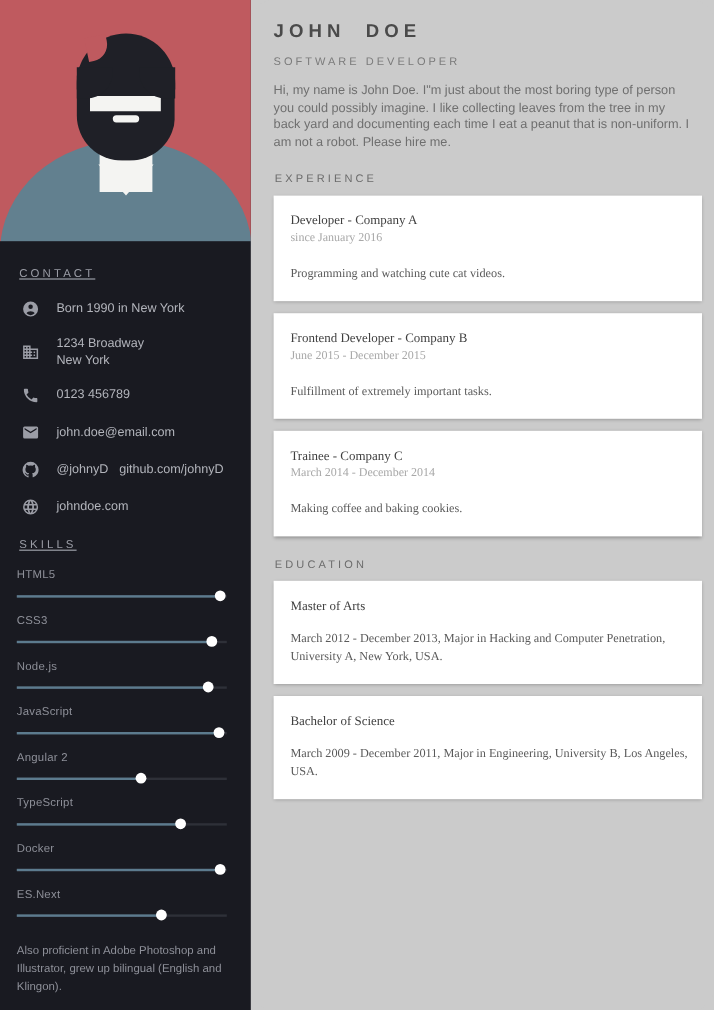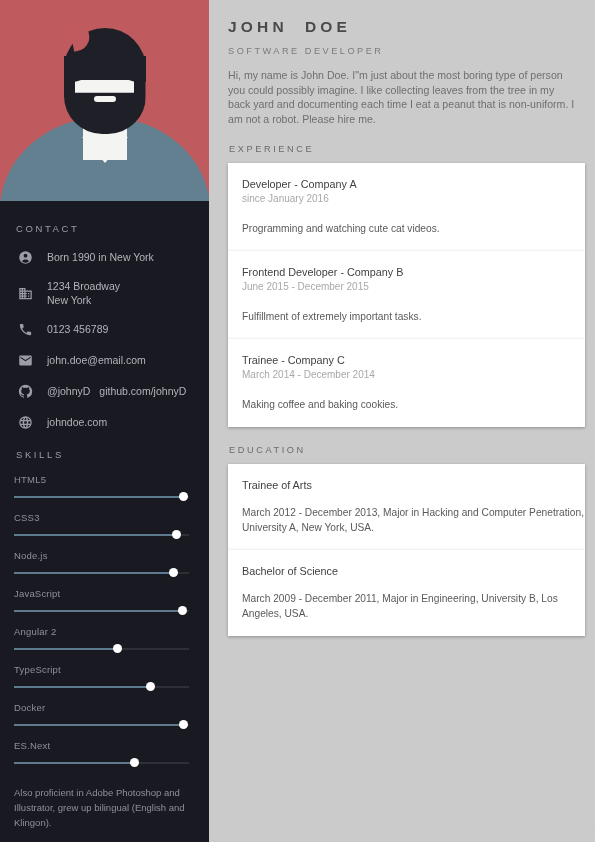--- a/index.html
+++ b/index.html
@@ -152,20 +152,21 @@
   .side-body {
     padding: 0 14px 0 14px;
     flex: 1 1 auto;
   }
   .side-head {
     color: #9b9da6;
     font-size: 9.5px;
     letter-spacing: 2.6px;
     margin: 18px 0 14px 2px;
     text-transform: uppercase;
+    text-decoration: underline;
   }
   .contact-list { margin: 0 0 6px 0; }
   .contact-row {
     display: flex;
     align-items: center;
     margin-bottom: 13px;
   }
   .contact-icon {
     width: 22px;
     min-width: 22px;
@@ -258,21 +259,23 @@
     color: #6b6b6b;
     font-size: 9.2px;
     letter-spacing: 2.6px;
     margin: 0 0 9px 1px;
     text-transform: uppercase;
   }
   .cards { margin-bottom: 18px; }
   .card {
     background: #ffffff;
     padding: 14px 0 15px 14px;
+    margin-bottom: 10px;
     box-shadow: 0 1px 3px rgba(0,0,0,0.30);
+    font-family: Liberation Serif, serif;
   }
   .card-title {
     color: #3f3f3f;
     font-size: 10.8px;
     line-height: 14px;
     margin-bottom: 1px;
   }
   .card-date {
     color: #a8a8a8;
     font-size: 10px;
@@ -468,21 +471,21 @@
         <div class="card">
           <div class="card-title">Trainee - Company C</div>
           <div class="card-date">March 2014 - December 2014</div>
           <div class="card-desc">Making coffee and baking cookies.</div>
         </div>
       </div>
 
     <div class="sec-head">EDUCATION</div>
     <div class="cards" id="education-cards">
         <div class="card edu">
-          <div class="card-title">Trainee of Arts</div>
+          <div class="card-title">Master of Arts</div>
           <div class="card-desc">March 2012 - December 2013, Major in Hacking and Computer Penetration, University A, New York, USA.</div>
         </div>
         <div class="card edu">
           <div class="card-title">Bachelor of Science</div>
           <div class="card-desc">March 2009 - December 2011, Major in Engineering, University B, Los Angeles, USA.</div>
         </div>
       </div>
 
   </main>
 </div>

